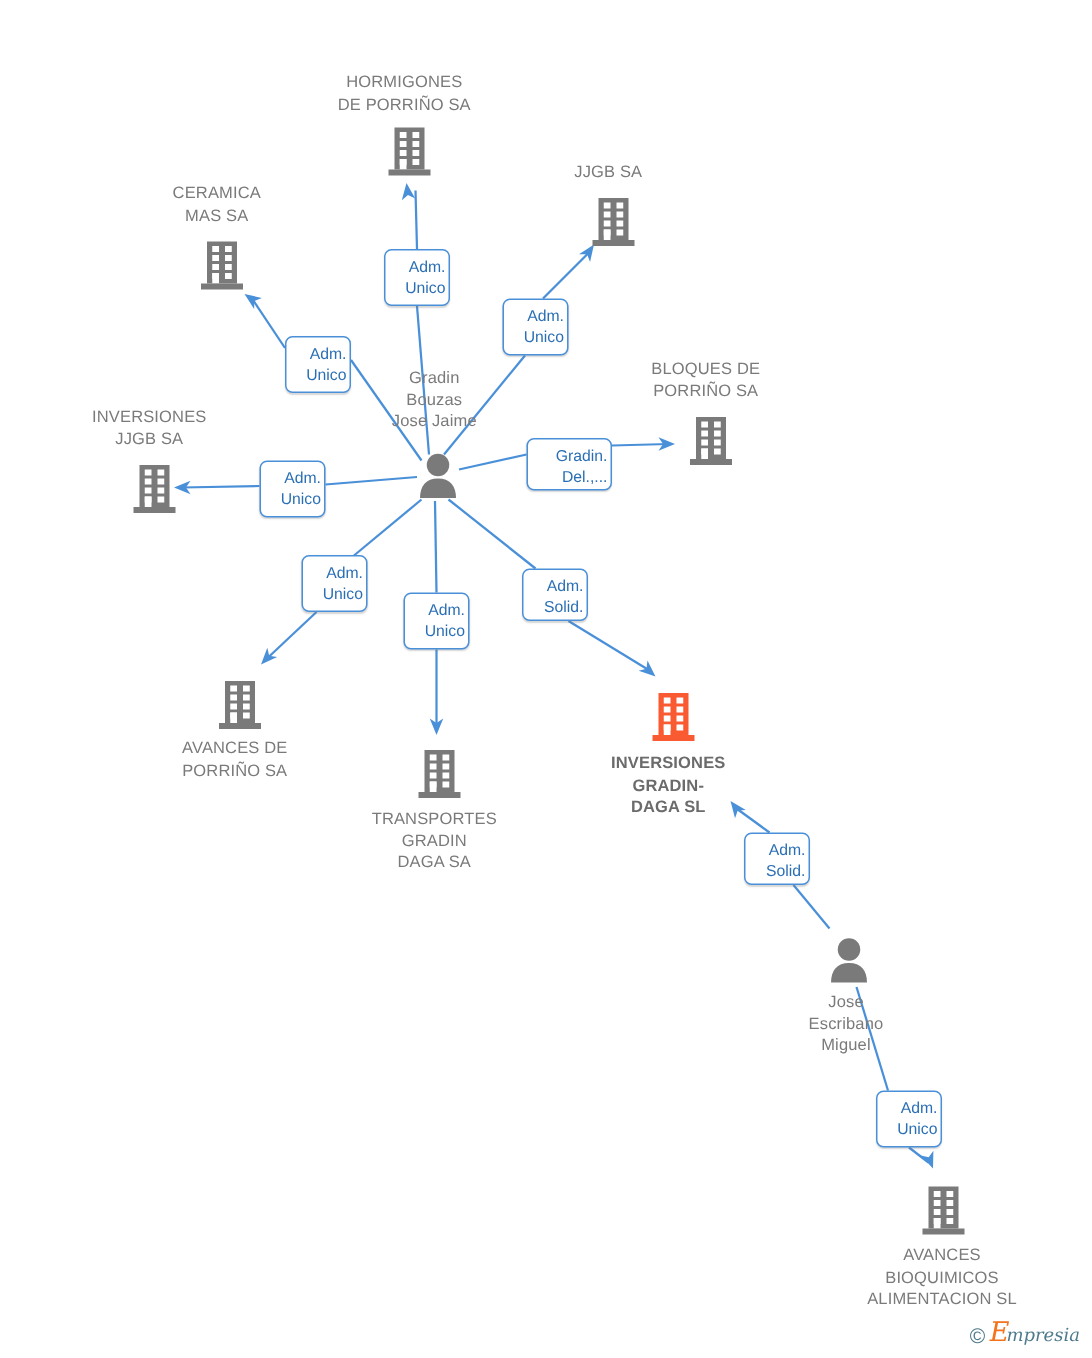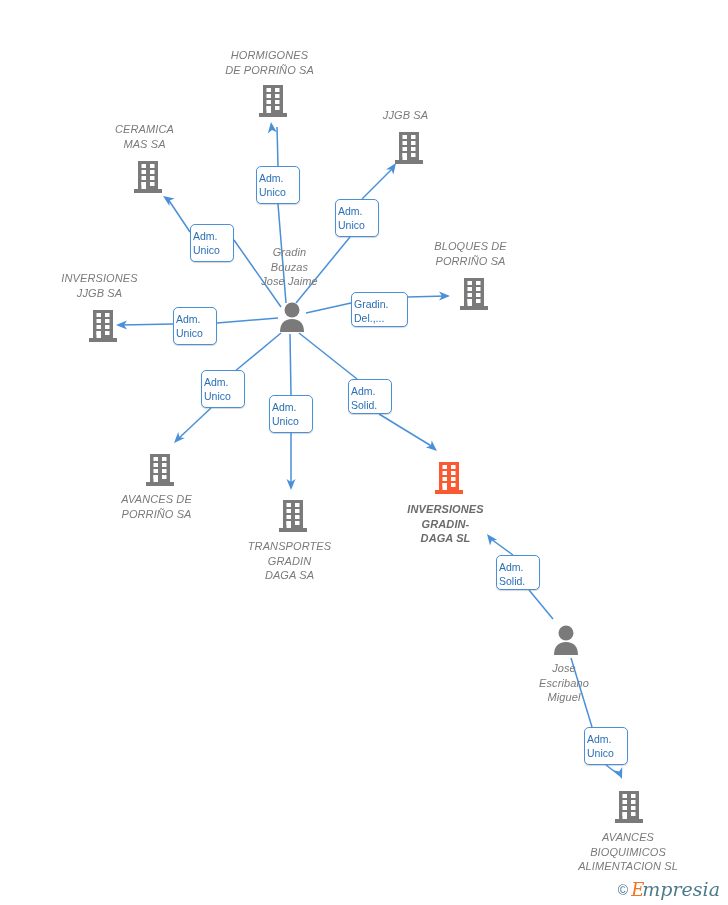--- a/index.html
+++ b/index.html
@@ -22,21 +22,20 @@
     position: absolute;
     left: 0;
     top: 0;
     width: 728px;
     height: 905px;
   }
   .node {
     position: absolute;
     text-align: center;
     line-height: 14.5px;
-    font-style: italic;
   }
   .node-icon {
     display: block;
     margin: 0 auto;
   }
   .node-label {
     display: block;
     font-size: 11px;
     color: #7a7a7a;
     white-space: pre-line;
@@ -54,21 +53,21 @@
   }
   .edge-label {
     position: absolute;
     box-sizing: border-box;
     background: #ffffff;
     border: 1.4px solid #4a90d9;
     border-radius: 5px;
     color: #2a6fb5;
     font-size: 10.5px;
     line-height: 14px;
-    text-align: left;
+    text-align: right;
     padding: 4px 2px 3px 2px;
     white-space: pre-line;
     box-shadow: 0 1px 1px rgba(120,120,120,0.30);
   }
   .watermark {
     position: absolute;
     right: 8px;
     bottom: 6px;
     display: flex;
     align-items: center;
@@ -83,21 +82,21 @@
     color: #f4731e;
     font-family: "DejaVu Serif", serif;
     font-style: italic;
     font-size: 18px;
     line-height: 18px;
   }
   .wm-rest {
     color: #4d7a8c;
     font-family: "DejaVu Serif", serif;
     font-style: italic;
-    font-size: 19px;
+    font-size: 12px;
     line-height: 18px;
     margin-left: -2px;
   }
 </style>
 </head>
 <body>
 
 <div id="canvas">
 
   <svg id="edges" viewBox="0 0 728 905" xmlns="http://www.w3.org/2000/svg">

